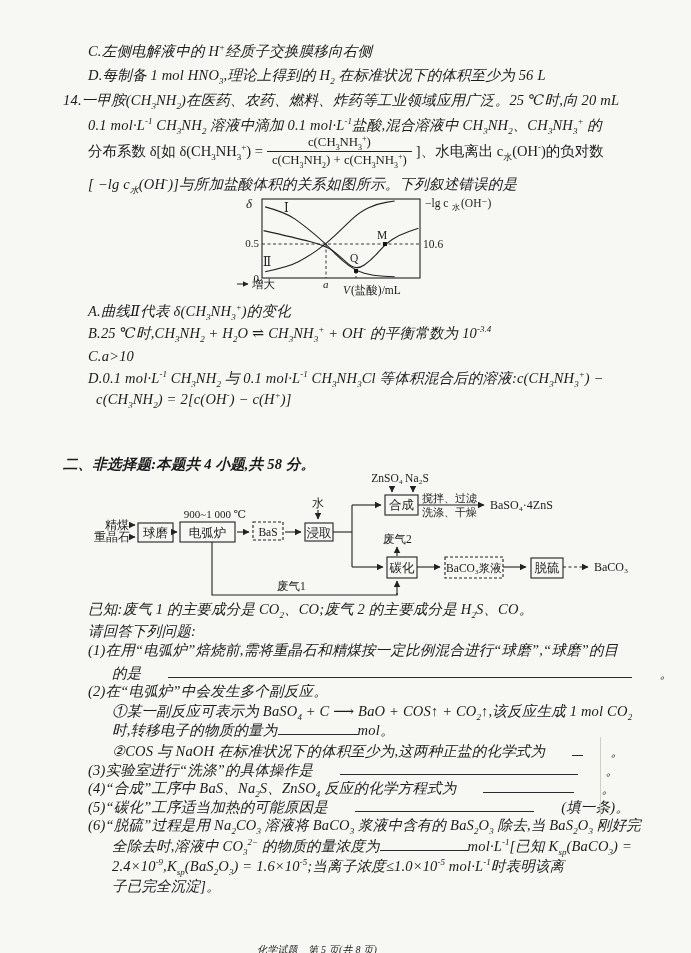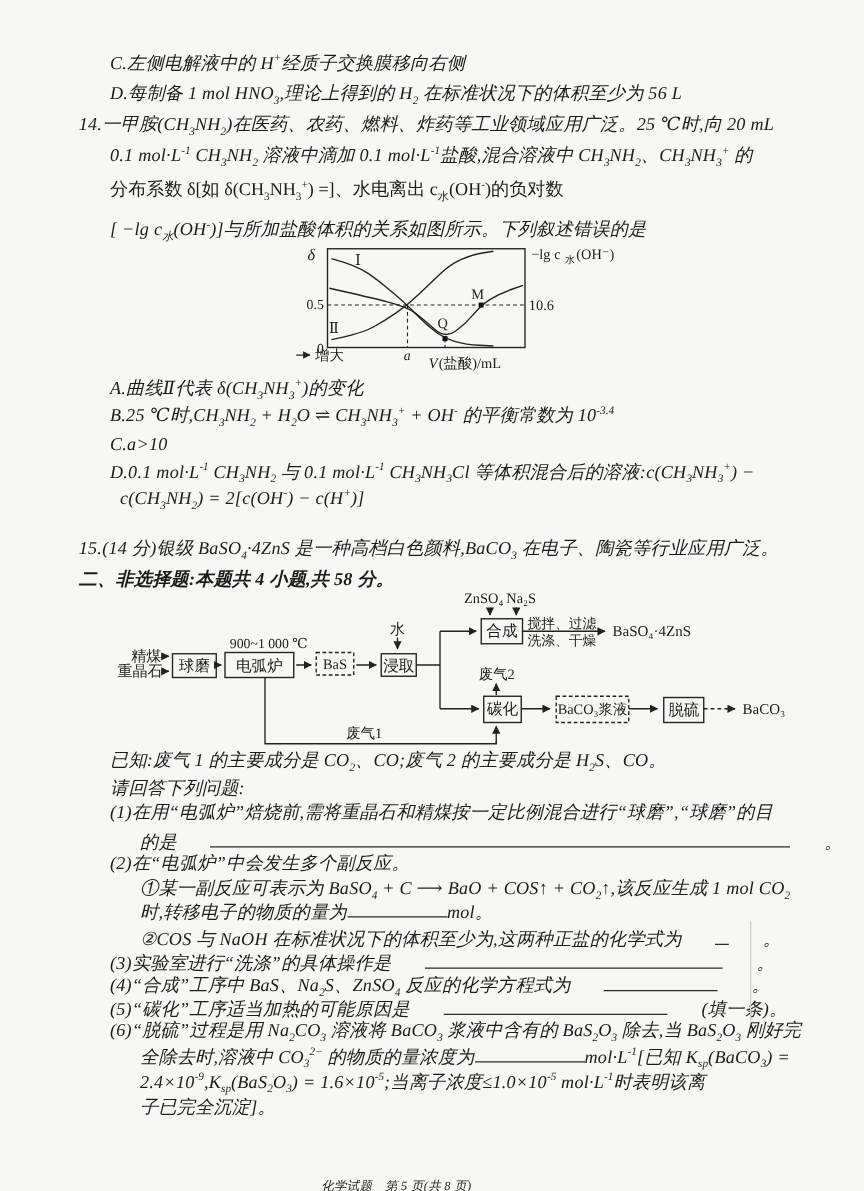--- a/index.html
+++ b/index.html
@@ -24,20 +24,24 @@
 
 <div id="page">
 
   <div class="ln" style="left:88px;top:42px">C.左侧电解液中的 H<sup>+</sup>经质子交换膜移向右侧</div>
   <div class="ln" style="left:88px;top:66px">D.每制备 1 mol HNO<sub>3</sub>,理论上得到的 H<sub>2</sub> 在标准状况下的体积至少为 56 L</div>
 
   <div class="ln" style="left:63px;top:91px">14.一甲胺(CH<sub>3</sub>NH<sub>2</sub>)在医药、农药、燃料、炸药等工业领域应用广泛。25 ℃时,向 20 mL</div>
   <div class="ln" style="left:88px;top:116px">0.1 mol·L<sup>-1</sup> CH<sub>3</sub>NH<sub>2</sub> 溶液中滴加 0.1 mol·L<sup>-1</sup>盐酸,混合溶液中 CH<sub>3</sub>NH<sub>2</sub>、CH<sub>3</sub>NH<sub>3</sub><sup>+</sup> 的</div>
   <div class="fracline" style="left:88px;top:133px;height:36px">
     <span>分布系数 δ[如 δ(CH<sub>3</sub>NH<sub>3</sub><sup>+</sup>) =</span>
+    <span class="frac">
+      <span class="num">c(CH<sub>3</sub>NH<sub>3</sub><sup>+</sup>)</span>
+      <span class="den">c(CH<sub>3</sub>NH<sub>2</sub>) + c(CH<sub>3</sub>NH<sub>3</sub><sup>+</sup>)</span>
+    </span>
     <span>]、水电离出 c<sub>水</sub>(OH<sup>-</sup>)的负对数</span>
   </div>
   <div class="ln" style="left:88px;top:175px">[ −lg c<sub>水</sub>(OH<sup>-</sup>)]与所加盐酸体积的关系如图所示。下列叙述错误的是</div>
 
   <svg style="position:absolute;left:235px;top:195px" width="270" height="105" viewBox="0 0 270 105">
     <defs>
       <marker id="arw" markerWidth="7" markerHeight="7" refX="5.5" refY="3" orient="auto">
         <path d="M0,0 L6,3 L0,6 Z" fill="#222"></path>
       </marker>
     </defs>
@@ -71,21 +75,20 @@
   </svg>
 
   <div class="ln" style="left:88px;top:302px">A.曲线Ⅱ代表 δ(CH<sub>3</sub>NH<sub>3</sub><sup>+</sup>)的变化</div>
   <div class="ln" style="left:88px;top:324px">B.25 ℃时,CH<sub>3</sub>NH<sub>2</sub> + H<sub>2</sub>O ⇌ CH<sub>3</sub>NH<sub>3</sub><sup>+</sup> + OH<sup>-</sup> 的平衡常数为 10<sup>-3.4</sup></div>
   <div class="ln" style="left:88px;top:347px">C.a&gt;10</div>
   <div class="ln" style="left:88px;top:369px">D.0.1 mol·L<sup>-1</sup> CH<sub>3</sub>NH<sub>2</sub> 与 0.1 mol·L<sup>-1</sup> CH<sub>3</sub>NH<sub>3</sub>Cl 等体积混合后的溶液:c(CH<sub>3</sub>NH<sub>3</sub><sup>+</sup>) −</div>
   <div class="ln" style="left:96px;top:390px">c(CH<sub>3</sub>NH<sub>2</sub>) = 2[c(OH<sup>-</sup>) − c(H<sup>+</sup>)]</div>
 
   <div class="ln bold" style="left:63px;top:409px">二、非选择题:本题共 4 小题,共 58 分。</div>
 
-  <div class="ln" style="left:63px;top:430px">15.(14 分)银级 BaSO<sub>4</sub>·4ZnS 是一种高档白色颜料,BaCO<sub>3</sub> 在电子、陶瓷等行业应用广泛。</div>
 
   <svg style="position:absolute;left:80px;top:466px" width="575" height="132" viewBox="0 0 575 132">
     <g stroke="#222" stroke-width="1.1" fill="none">
       <line x1="49" y1="59" x2="55" y2="59" marker-end="url(#arw)"></line>
       <line x1="51" y1="71" x2="55" y2="71" marker-end="url(#arw)"></line>
       <rect x="58" y="57" width="35" height="19"></rect>
       <line x1="94" y1="66" x2="97" y2="66" marker-end="url(#arw)"></line>
       <rect x="100" y="56" width="55" height="20"></rect>
       <line x1="157" y1="66" x2="169" y2="66" marker-end="url(#arw)"></line>
       <rect x="173" y="56" width="30" height="18" stroke-dasharray="3,2"></rect>

